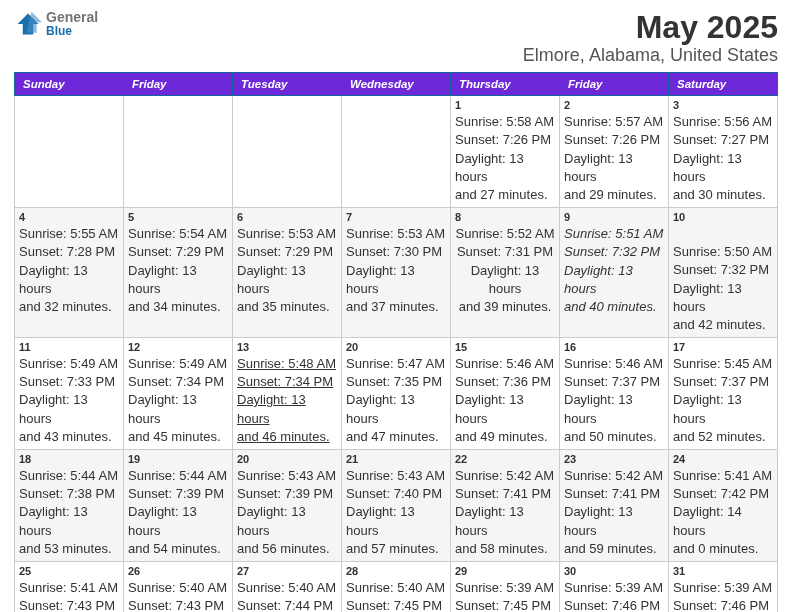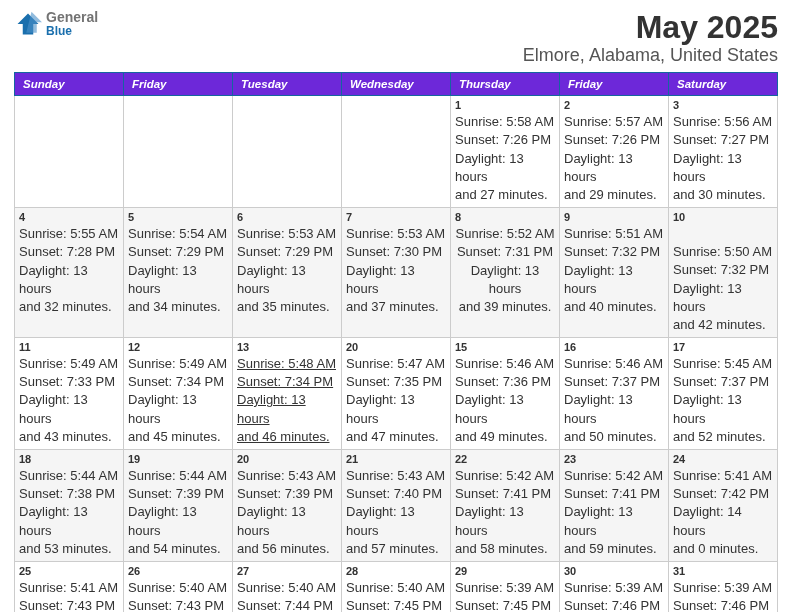--- a/index.html
+++ b/index.html
@@ -194,21 +194,21 @@
           </td>
           <td>
             <span class="day-number">8</span>
             <div class="day-info" style="white-space: pre-line; text-align: center;">Sunrise: 5:52 AM
 Sunset: 7:31 PM
 Daylight: 13 hours
 and 39 minutes.</div>
           </td>
           <td>
             <span class="day-number">9</span>
-            <div class="day-info" style="white-space: pre-line;">Sunrise: 5:51 AM
+            <div class="day-info" style="white-space: pre-line; font-style: italic;">Sunrise: 5:51 AM
 Sunset: 7:32 PM
 Daylight: 13 hours
 and 40 minutes.</div>
           </td>
           <td>
             <span class="day-number">10</span>
             <div class="day-info" style="white-space: pre-line; margin-top: 20px;">Sunrise: 5:50 AM
 Sunset: 7:32 PM
 Daylight: 13 hours
 and 42 minutes.</div>

